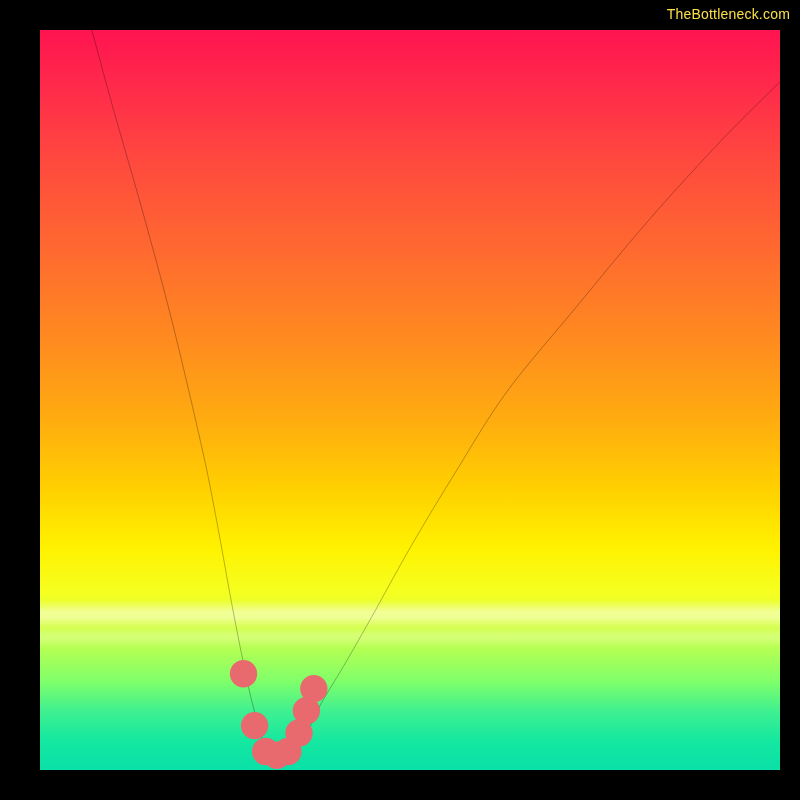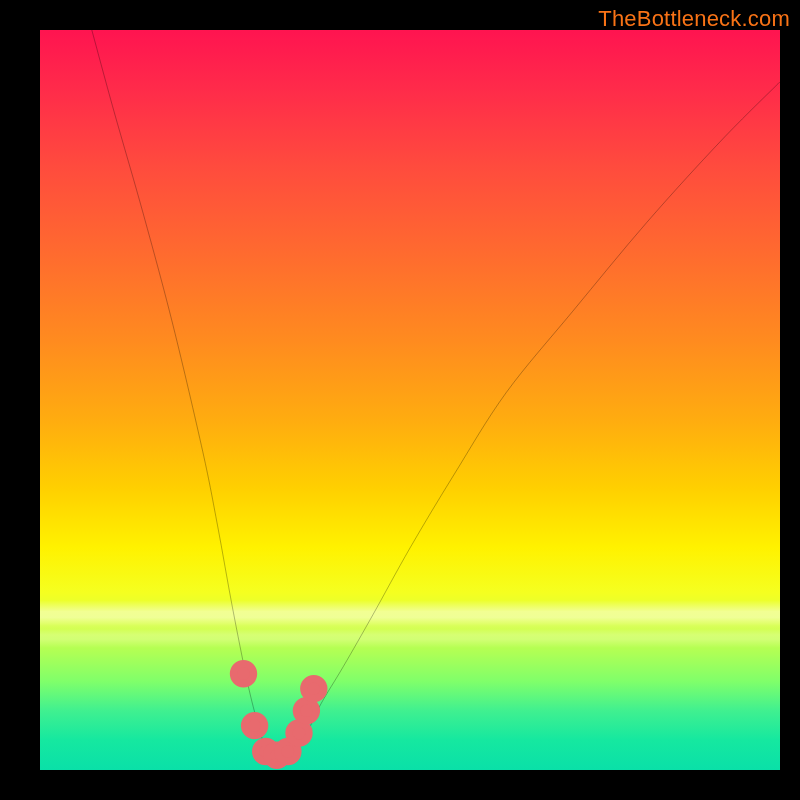--- a/index.html
+++ b/index.html
@@ -64,22 +64,22 @@
     left: 0;
     top: 0;
     width: 100%;
     height: 100%;
     overflow: visible;
   }
   .watermark {
     position: absolute;
     top: 6px;
     right: 10px;
-    color: #f97316;
-    font-size: 22px;
+    color: #fde047;
+    font-size: 14px;
     letter-spacing: 0.2px;
     font-weight: 500;
     margin-left: 36px;
   }
   .marker {
     fill: #e86a6e;
     stroke: #e86a6e;
   }
 </style>
 </head>

